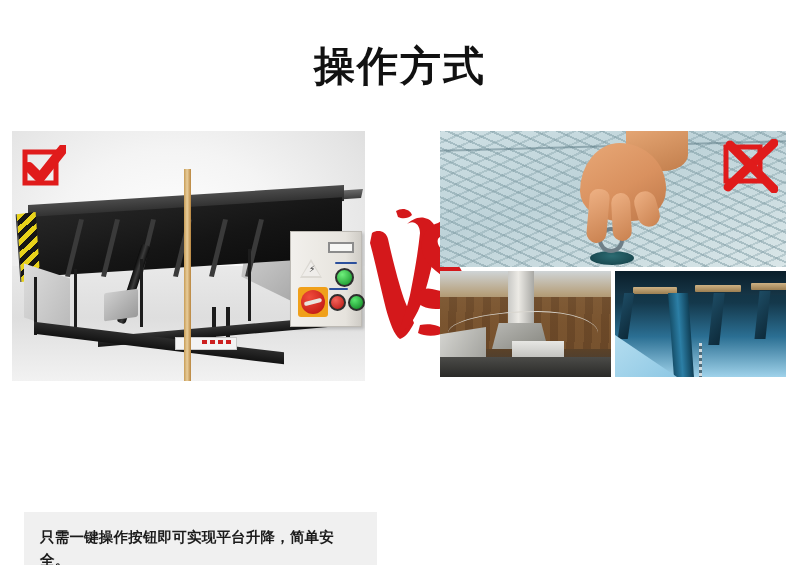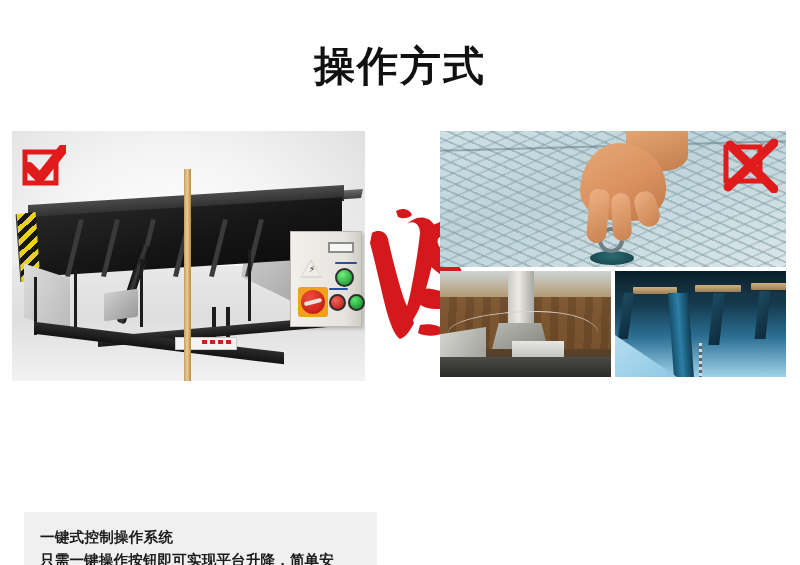--- a/index.html
+++ b/index.html
@@ -428,21 +428,20 @@
 
       <div class="badge-check">
         <svg viewBox="0 0 44 42" width="44" height="42">
           <rect x="3" y="7" width="31" height="31" fill="none" stroke="#e01b1b" stroke-width="5"></rect>
           <path d="M7 22 L18 33 L41 4" fill="none" stroke="#e01b1b" stroke-width="10" stroke-linecap="round" stroke-linejoin="round"></path>
         </svg>
       </div>
     </div>
 
     <div class="caption caption-left">
-      <div class="cap-head">一键式控制操作系统</div>
       <div class="cap-body">只需一键操作按钮即可实现平台升降，简单安全。</div>
     </div>
   </div>
 
   <div class="vs-wrap">
     <svg viewBox="0 0 104 135" width="104" height="135">
       <g fill="#d4181b">
         <path d="M6 28 C12 24 20 26 22 34 C26 52 32 76 38 94 C42 104 46 112 48 118
                  C44 126 40 132 34 134 C28 130 24 118 20 104 C14 80 8 52 4 38 Z"></path>
         <path d="M40 20 C46 14 54 18 54 28 C52 48 48 70 44 90 C40 106 36 118 32 128

